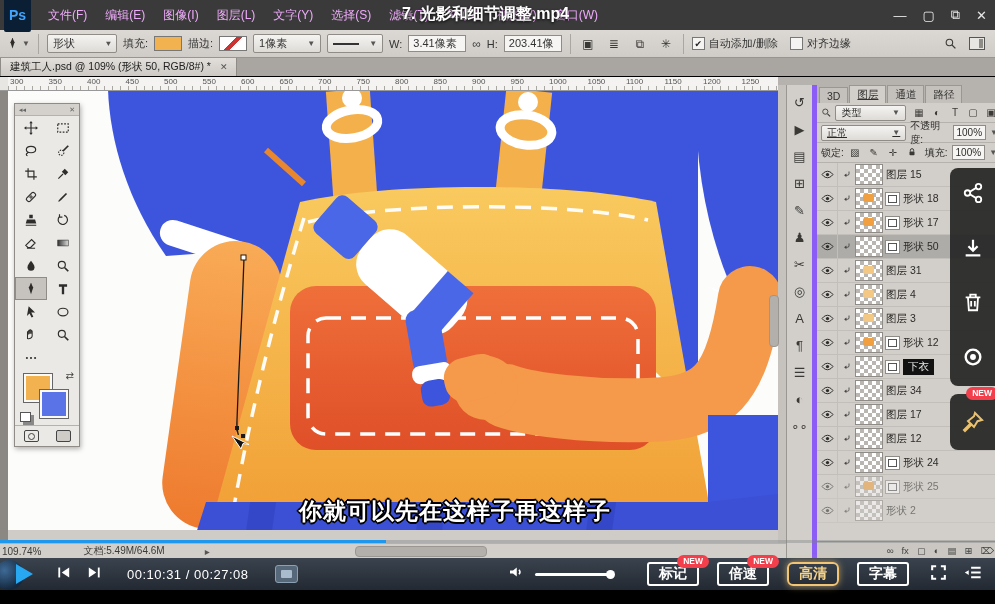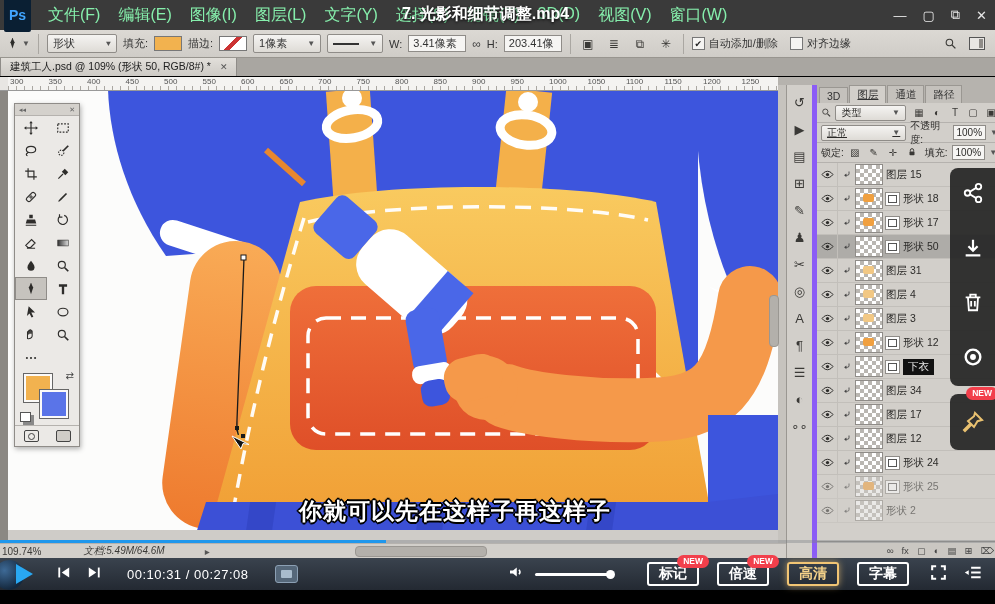--- a/index.html
+++ b/index.html
@@ -3,21 +3,21 @@
 <meta charset="utf-8">
 <style>
   html,body{margin:0;padding:0;background:#000;}
   body{width:995px;height:604px;position:relative;overflow:hidden;
        font-family:"Liberation Sans","DejaVu Sans",sans-serif;-webkit-font-smoothing:antialiased;}
   .ic{display:inline-block;}
   
   #titlebar{position:absolute;top:0;left:0;width:995px;height:30px;background:#3a3a3a;display:flex;align-items:center;z-index:9;}
   .ps-logo{width:27px;height:34px;margin:0 8px 0 4px;background:#0a1f33;color:#41a5ff;font-weight:bold;font-size:14px;
            display:flex;align-items:center;justify-content:center;border-radius:2px;}
-  .menu-item{color:#86efac;font-size:16px;padding:0 9px;white-space:nowrap;text-align:center;}
+  .menu-item{color:#f0abfc;font-size:12px;padding:0 9px;white-space:nowrap;text-align:center;}
   #video-title{position:absolute;left:402px;top:4px;color:#fff;font-size:16px;font-weight:bold;text-shadow:0 1px 3px #000;z-index:10;white-space:nowrap;}
   #win-buttons{position:absolute;right:8px;top:0;height:30px;display:flex;align-items:center;gap:16px;color:#e8e8e8;font-size:13px;z-index:11;}
   
   #optionsbar{position:absolute;top:30px;left:0;width:995px;height:28px;background:linear-gradient(#dcd9d4,#cfccc7);
               border-bottom:1px solid #98958f;display:flex;align-items:center;font-size:11px;color:#333;gap:6px;
               padding-left:6px;box-sizing:border-box;z-index:8;}
   .opt-drop{background:linear-gradient(#f5f4f2,#dedbd6);border:1px solid #8f8c88;border-radius:2px;height:17px;
             display:flex;align-items:center;padding:0 5px;gap:7px;}
   .caret{font-size:8px;color:#555;}
   .opt-sep{width:1px;height:20px;background:#aaa7a2;margin:0 2px;}
@@ -107,21 +107,21 @@
   #overlay1 .ic{width:22px;height:22px;}
   #overlay2{position:absolute;left:950px;top:394px;width:45px;height:56px;background:rgba(38,38,38,.93);
             border-radius:8px 0 0 8px;z-index:12;display:flex;align-items:center;justify-content:center;color:#e9c170;}
   #overlay2 .ic{width:24px;height:24px;}
   .new-badge{position:absolute;background:#f23f4b;color:#fff;font-size:8.5px;font-weight:bold;padding:1px 6px;border-radius:8px;line-height:11px;}
   #overlay2 .new-badge{top:-7px;right:-3px;}
   
   #statusbar{position:absolute;top:543px;left:0;width:812px;height:15px;background:#d2cfca;font-size:10px;color:#3a3936;
              display:flex;align-items:center;border-top:1px solid #b5b2ae;box-sizing:border-box;z-index:5;}
   #zoom-pct{margin-left:2px;}
-  #doc-size{margin-left:42px;font-style:italic;}
+  #doc-size{margin-left:42px;}
   #status-arrow{margin-left:40px;color:#555;}
   #hscroll-thumb{position:absolute;left:355px;top:546px;width:130px;height:9px;background:#b3b0ab;border:1px solid #9a9792;border-radius:4px;z-index:6;}
   
   #progress{position:absolute;top:540px;left:0;width:995px;height:3px;background:rgba(125,130,136,.4);z-index:11;}
   #progress-played{height:3px;background:#1f97ec;width:0;}
   
   #subtitle{position:absolute;top:496px;left:70px;width:770px;text-align:center;z-index:10;color:#fff;font-size:23px;font-weight:bold;
             letter-spacing:1px;
             text-shadow:2px 0 0 #000,-2px 0 0 #000,0 2px 0 #000,0 -2px 0 #000,1px 1px 0 #000,-1px -1px 0 #000,1px -1px 0 #000,-1px 1px 0 #000;}
   
@@ -136,21 +136,21 @@
   #time{color:#fff;font-size:13px;margin-left:24px;letter-spacing:.5px;white-space:nowrap;}
   #snap{margin-left:26px;width:21px;height:16px;background:#56687a;border:1px solid #8ca0b4;border-radius:3px;
         display:flex;align-items:center;justify-content:center;}
   #snap i{width:11px;height:8px;background:#a9bccd;border-radius:1px;display:block;}
   #right-controls{margin-left:auto;display:flex;align-items:center;padding-right:12px;}
   #vol-icon .ic{width:18px;height:18px;}
   #vol-slider{position:relative;width:78px;height:3px;background:#fff;border-radius:2px;margin:0 16px 0 10px;}
   #vol-knob{position:absolute;right:-2px;top:-3px;width:9px;height:9px;border-radius:50%;background:#fff;}
   .pbtn{position:relative;margin-left:18px;border:2px solid #fff;color:#fff;height:20px;display:flex;align-items:center;
         padding:0 10px;font-size:14px;font-weight:bold;border-radius:3px;background:transparent;white-space:nowrap;}
-  .pbtn.gold{border-color:#f2c574;color:#f6d38a;box-shadow:0 0 7px rgba(242,197,116,.65);}
+  .pbtn.gold{border-color:#f2c574;color:#f6d38a;box-shadow:0 0 7px rgba(242,197,116,.65);border-radius:6px;}
   .pbtn .new-badge{top:-9px;right:-12px;}
   #fs-btn{margin-left:20px;}#list-btn{margin-left:16px;}
   #fs-btn .ic,#list-btn .ic{width:19px;height:19px;}
   #blackbar{position:absolute;top:590px;left:0;width:995px;height:14px;background:#000;}
 </style>
 </head>
 <body>
 
 <svg width="0" height="0" style="position:absolute" aria-hidden="true">
   <defs>

